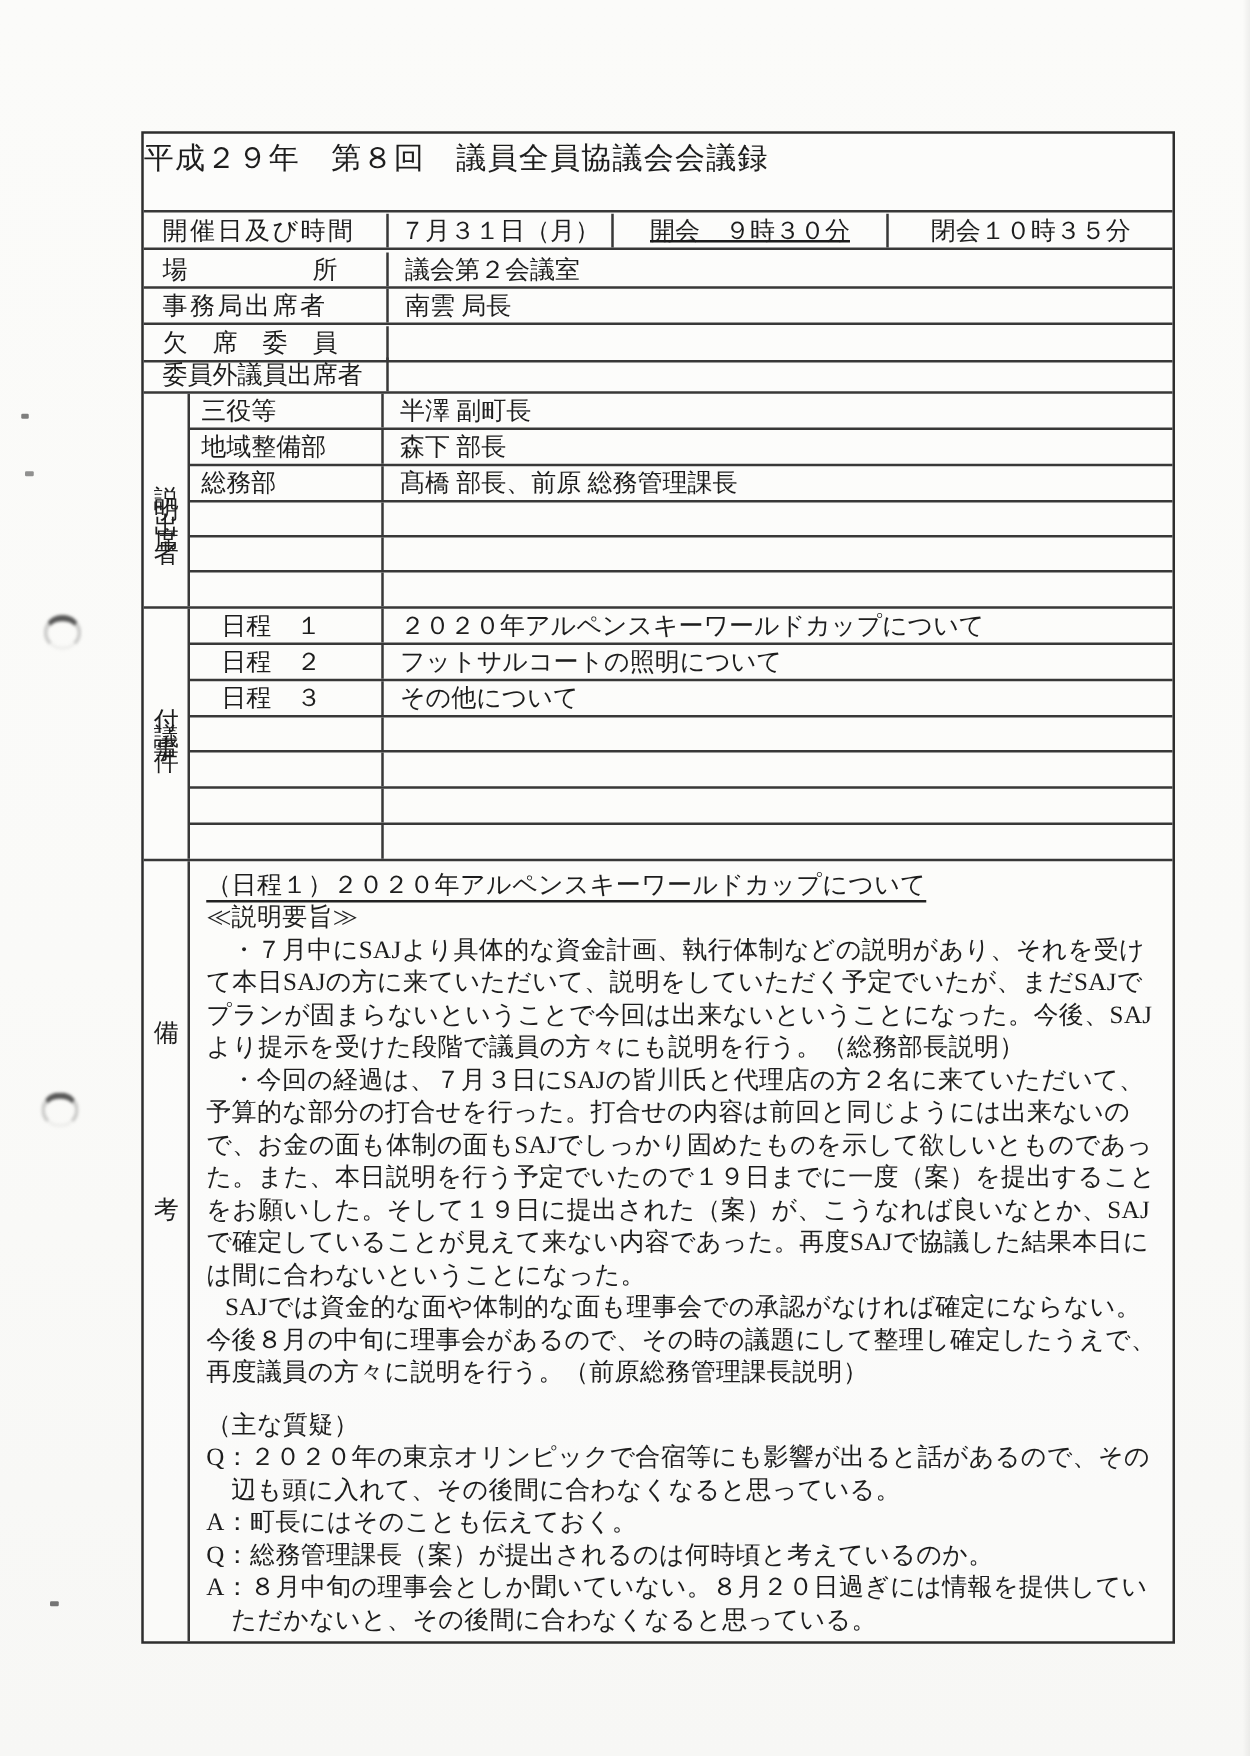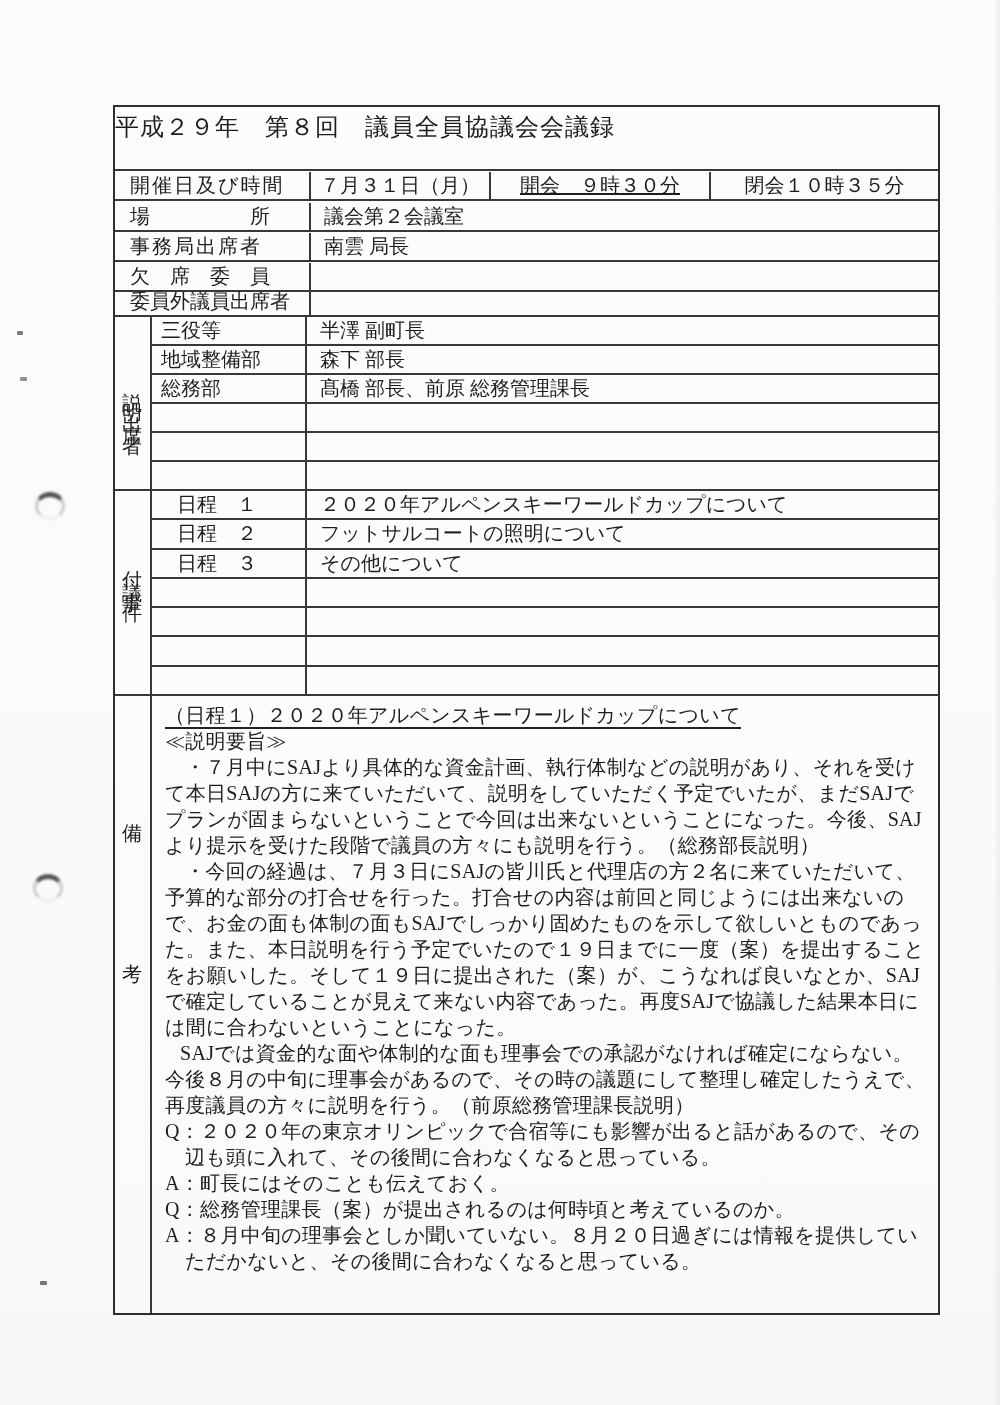--- a/index.html
+++ b/index.html
@@ -214,20 +214,21 @@
         <span class="vtext">備考</span>
       </div>
       <div class="rbody">
         <div class="rhead">
           <span>（日程１）２０２０年アルペンスキーワールドカップについて</span>
         </div>
         <div>≪説明要旨≫</div>
         <p class="para">・７月中にSAJより具体的な資金計画、執行体制などの説明があり、それを受けて本日SAJの方に来ていただいて、説明をしていただく予定でいたが、まだSAJでプランが固まらないということで今回は出来ないということになった。今後、SAJより提示を受けた段階で議員の方々にも説明を行う。（総務部長説明）</p>
         <p class="para">・今回の経過は、７月３日にSAJの皆川氏と代理店の方２名に来ていただいて、予算的な部分の打合せを行った。打合せの内容は前回と同じようには出来ないので、お金の面も体制の面もSAJでしっかり固めたものを示して欲しいとものであった。また、本日説明を行う予定でいたので１９日までに一度（案）を提出することをお願いした。そして１９日に提出された（案）が、こうなれば良いなとか、SAJで確定していることが見えて来ない内容であった。再度SAJで協議した結果本日には間に合わないということになった。</p>
         <p class="para-sm">SAJでは資金的な面や体制的な面も理事会での承認がなければ確定にならない。今後８月の中旬に理事会があるので、その時の議題にして整理し確定したうえで、再度議員の方々に説明を行う。（前原総務管理課長説明）</p>
+        <div class="qahead">（主な質疑）</div>
         <p class="qa">Q：２０２０年の東京オリンピックで合宿等にも影響が出ると話があるので、その辺も頭に入れて、その後間に合わなくなると思っている。</p>
         <p class="qa">A：町長にはそのことも伝えておく。</p>
         <p class="qa">Q：総務管理課長（案）が提出されるのは何時頃と考えているのか。</p>
         <p class="qa">A：８月中旬の理事会としか聞いていない。８月２０日過ぎには情報を提供していただかないと、その後間に合わなくなると思っている。</p>
       </div>
     </div>
 
   </div>
 </div>
 

